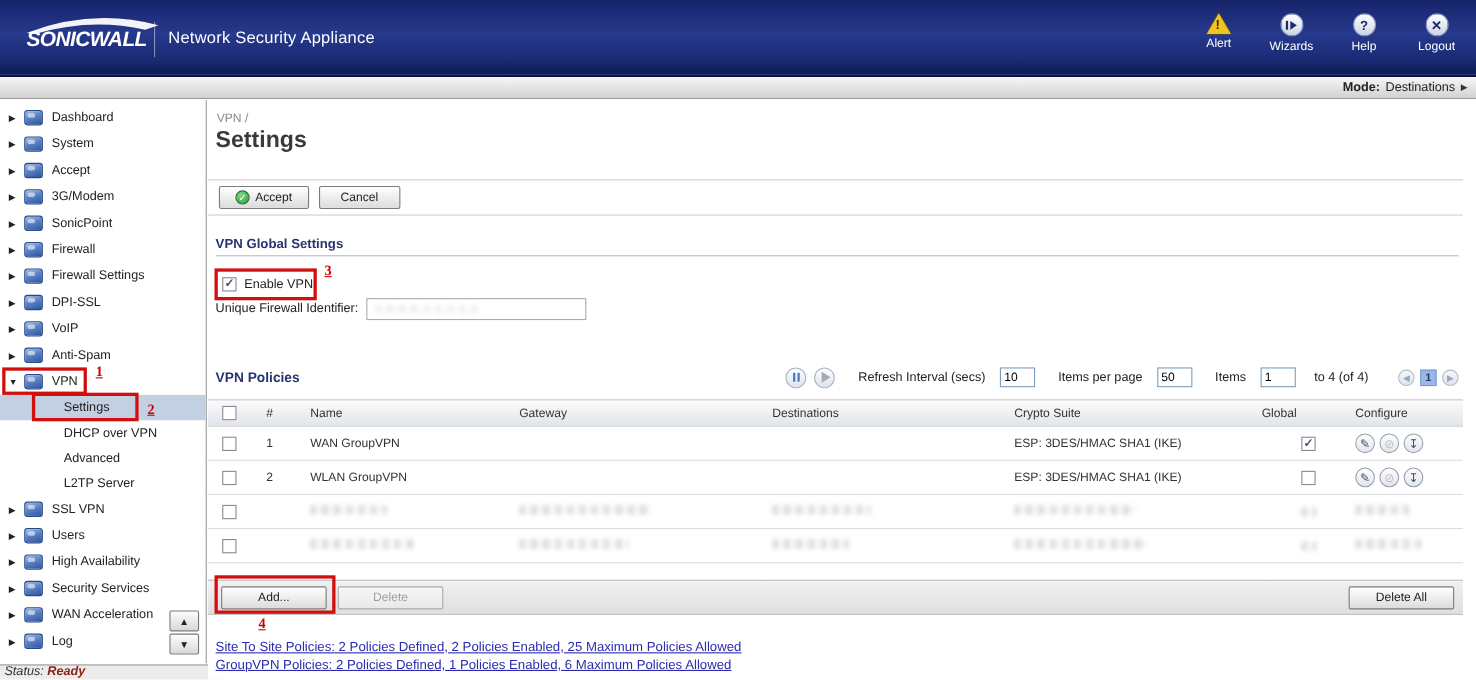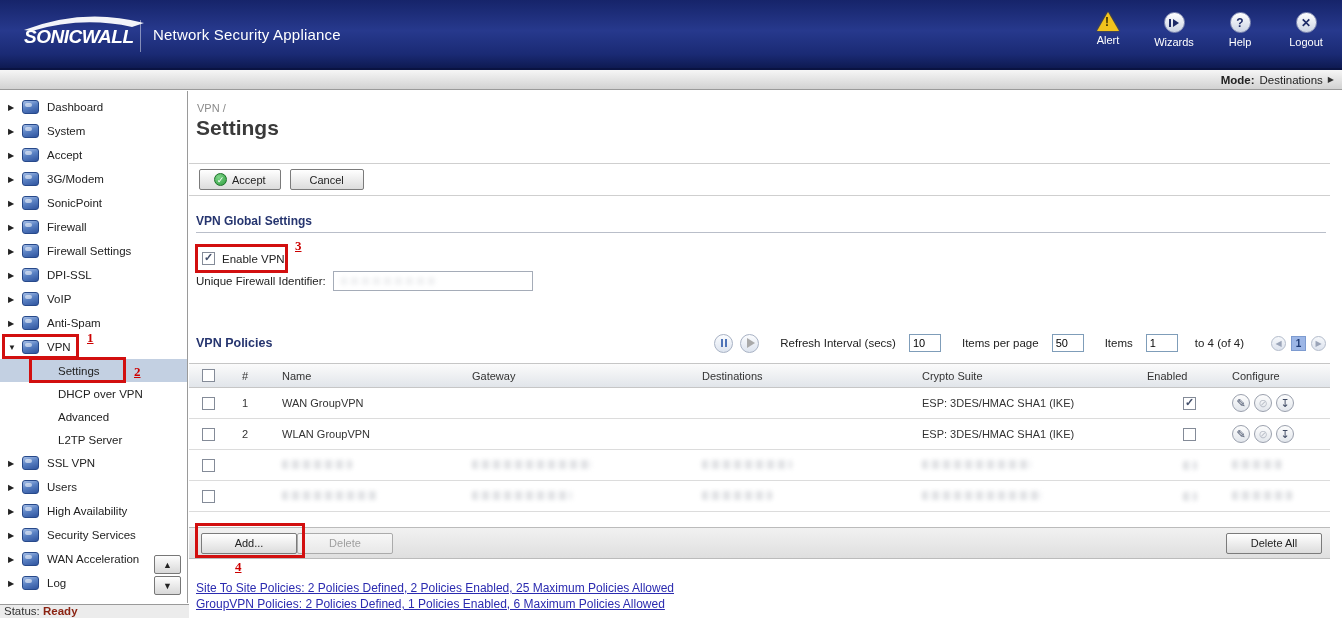--- a/index.html
+++ b/index.html
@@ -50,21 +50,21 @@
   .slabel { font-size:11.5px; color:#222; }
   .side-child { height:23px; display:flex; align-items:center; padding-left:58px; cursor:pointer;
                 font-size:11.5px; color:#222; }
   .side-child.sel { background:#c3d0e2; }
   .scrollers { position:absolute; right:6px; bottom:8px; display:flex; flex-direction:column; gap:2px; }
   .scroller { width:27px; height:19px; border:1px solid #777; border-radius:2px;
               background:linear-gradient(180deg,#fdfdfd,#d8d8d8); display:flex; align-items:center;
               justify-content:center; font-size:9px; color:#222; cursor:pointer; }
 
   .status-bar { position:absolute; top:604px; left:0; width:208px; height:14px; background:#ececec;
-                border-top:1px solid #9a9a9a; padding-left:4px; font-size:11.5px; overflow:hidden; }
+                border-top:1px solid #9a9a9a; padding-left:4px; font-size:11.5px; overflow:hidden;font-style:italic; }
   .status-bar .sl { color:#333; }
   .status-bar .sv { font-weight:bold; color:#8b2312; }
 
   
   .content { position:absolute; top:92px; left:189px; width:1153px; height:548px; background:#fff; }
   .breadcrumb { position:absolute; top:10px; left:8px; color:#8a8a8a; font-size:11px; }
   .page-title { position:absolute; top:24px; left:7px; font-size:21px; font-weight:bold; color:#3a3a3a; }
 
   .toolbar { position:absolute; top:71px; left:0; width:1141px; height:33px;
              border-top:1px solid #cfcfcf; border-bottom:1px solid #cfcfcf;
@@ -129,21 +129,21 @@
   .cfg-icons { display:flex; gap:4px; }
   .cfg-circ { width:18px; height:18px; border-radius:50%; border:1px solid #9aa0ad;
               background:linear-gradient(180deg,#fdfdfd,#e2e6ec); display:flex; align-items:center;
               justify-content:center; font-size:11px; color:#3f4a63; cursor:pointer; }
   .cfg-circ.dis { color:#b9bec8; cursor:default; }
 
   
   .btn-band { position:absolute; top:435px; left:0; width:1141px; height:32px;
               background:linear-gradient(180deg,#f1f1f1,#dfdfdf);
               border-top:1px solid #bbb; border-bottom:1px solid #bbb;
-              display:flex; align-items:center; padding-left:12px; gap:0; }
+              display:flex; align-items:center; padding-left:12px; gap:10px; }
   .btn.wide { min-width:96px; }
   .delete-all { position:absolute; right:8px; }
 
   .note { position:absolute; left:7px; font-size:12px; color:#2b2bb0;text-decoration:underline; }
   .note1 { top:489px; }
   .note2 { top:505px; }
 
   
   .ann-box { position:absolute; border:3px solid #d20f0f; z-index:50; pointer-events:none; }
   .ann-num { position:absolute; color:#cc0000; font-weight:bold; font-size:13px; z-index:50;
@@ -362,21 +362,21 @@
     <div class="ptable">
       <div class="trow thead">
         <span class="cell-cb">
             <input type="checkbox" style="">
           </span>
         <span>#</span>
         <span>Name</span>
         <span>Gateway</span>
         <span>Destinations</span>
         <span>Crypto Suite</span>
-        <span>Enabled</span>
+        <span>Global</span>
         <span>Configure</span>
       </div>
 
       <div class="trow tbody-row">
         <span class="cell-cb">
             <input type="checkbox" style="">
           </span>
         <span>1</span>
         <span>WAN GroupVPN</span>
         <span></span>

